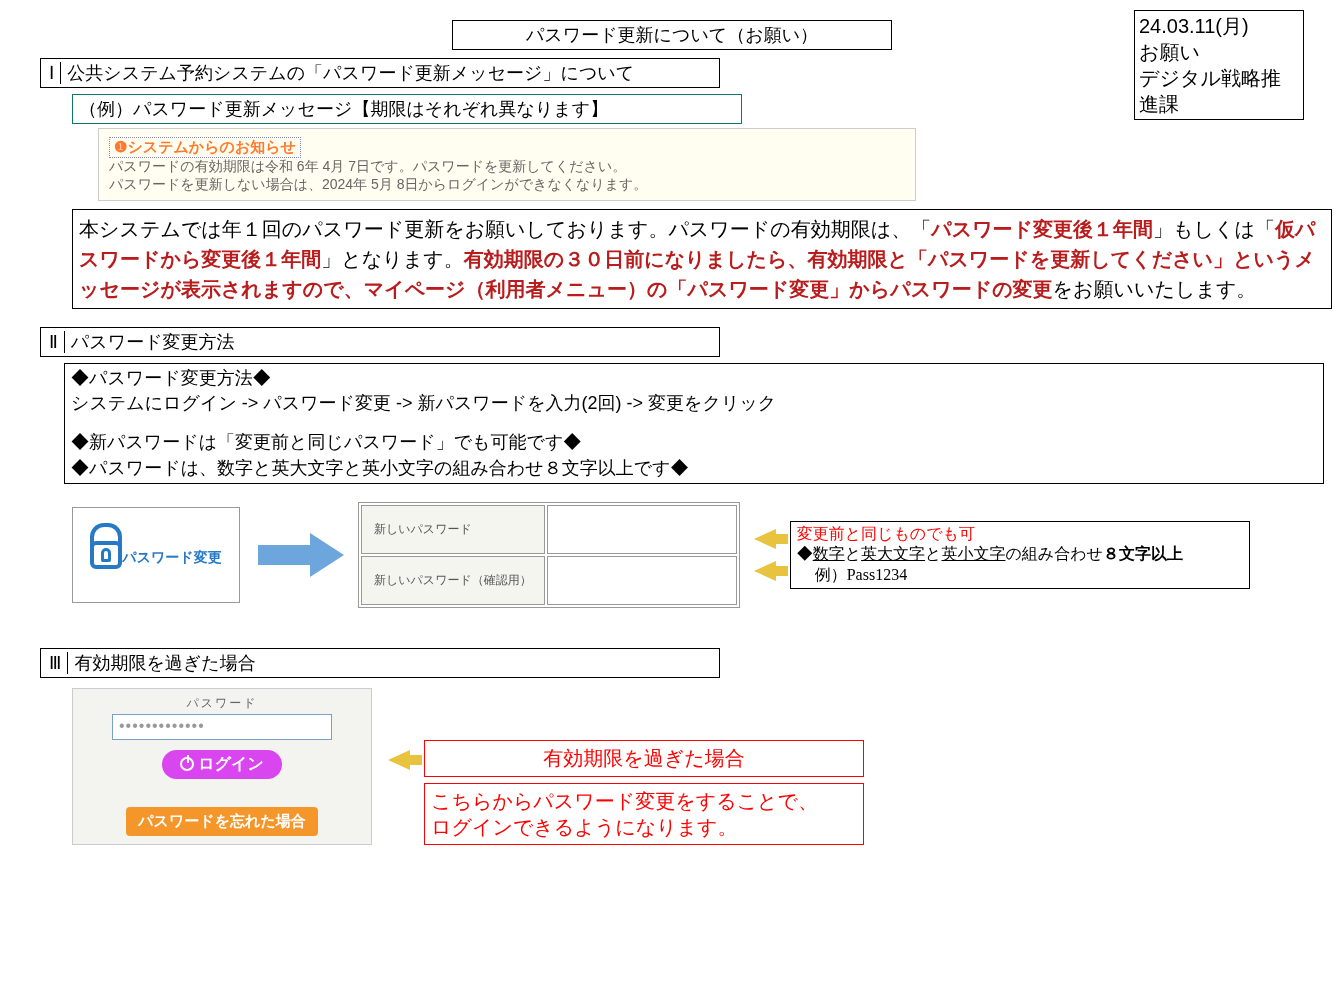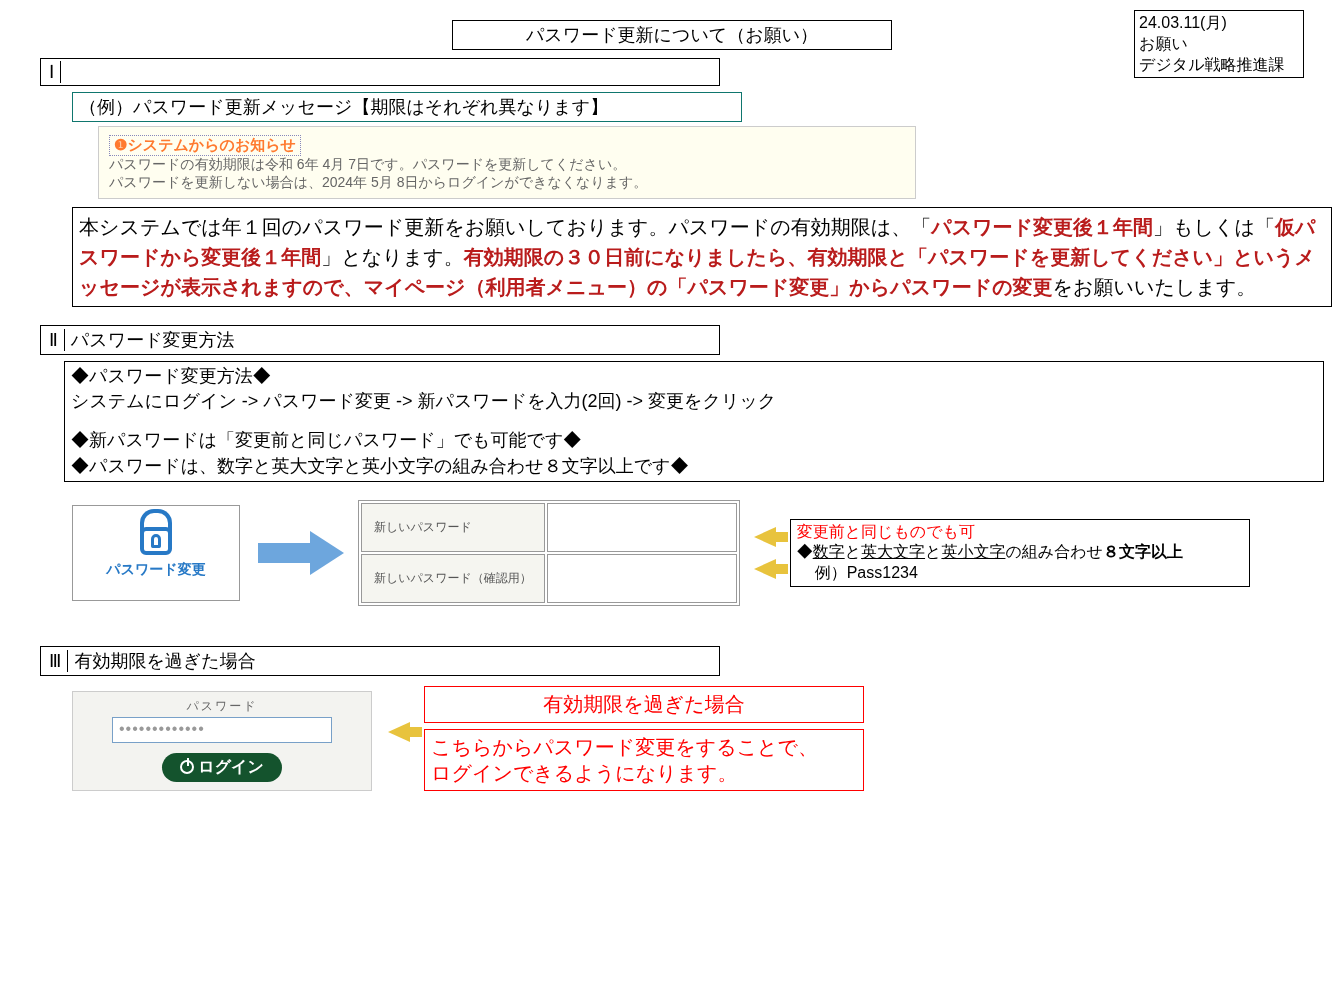--- a/index.html
+++ b/index.html
@@ -1,49 +1,49 @@
 <!DOCTYPE html>
 <html><head>
 <meta charset="utf-8">
 <style>
   * { box-sizing: border-box; margin: 0; padding: 0; }
   body { font-family: "Meiryo", "MS PGothic", sans-serif; font-size: 16px; background: #fff; color: #000; width: 1344px; padding: 8px 40px; }
-  .meta-box { position: absolute; top: 10px; right: 40px; border: 1px solid #000; padding: 2px 4px; font-size: 16px; line-height: 1.3; width: 170px; }
+  .meta-box { position: absolute; top: 10px; right: 40px; border: 1px solid #000; padding: 2px 4px; font-size: 20px; line-height: 1.3; width: 170px; }
   .title-box { border: 1px solid #000; width: 440px; margin: 12px auto 6px; text-align: center; padding: 2px 0; font-size: 18px; }
   .sect-head { border: 1px solid #000; width: 680px; padding: 2px 6px; margin: 8px 0 6px 0; font-size: 18px; display: flex; align-items: center; }
   .num-box { border-right: 1px solid #000; padding: 0 6px 0 2px; margin-right: 6px; }
   .sub-head { border: 1px solid #0f766e; width: 670px; margin: 0 0 4px 32px; padding: 2px 6px; font-size: 18px; }
   .sys-notice { border: 1px solid #ccc; background: #fffef0; width: 818px; margin: 4px 0 4px 58px; padding: 8px 10px 6px; font-size: 14px; color: #666; }
   .sys-notice .hdr { color: #ff7a2f; font-weight: bold; font-size: 15px; border: 1px dotted #88b; display: inline-block; padding: 0 4px; }
   .big-box { border: 1px solid #000; width: 1260px; margin: 8px 0 0 32px; padding: 4px 6px; font-size: 20px; line-height: 1.5; }
   .red { color: #b91c1c; font-weight: bold; }
   .info-box { border: 1px solid #000; width: 1260px; margin: 4px 0 0 24px; padding: 2px 6px; font-size: 18px; line-height: 1.4; }
   .row3 { display: flex; align-items: center; gap: 14px; margin: 18px 0 0 32px; }
-  .pw-card { border: 1px solid #999; width: 168px; height: 96px; display: flex; flex-direction: column; align-items: center; justify-content: center; }
+  .pw-card { border: 1px solid #999; width: 168px; height: 96px; display: flex; align-items: center; justify-content: center; }
   .lock { width: 32px; height: 28px; border: 4px solid #2779c6; border-radius: 6px; position: relative; display: flex; align-items: center; justify-content: center; }
   .lock::before { content: ""; position: absolute; top: -22px; width: 24px; height: 24px; border: 4px solid #2779c6; border-bottom: none; border-radius: 14px 14px 0 0; }
   .keyhole { width: 10px; height: 14px; border: 3px solid #2779c6; border-radius: 6px 6px 2px 2px; }
   .pw-card .lbl { color: #2779c6; font-weight: bold; margin-top: 6px; font-size: 14px; }
   .arrow-rt { width: 0; height: 0; border-left: 34px solid #6da6dd; border-top: 22px solid transparent; border-bottom: 22px solid transparent; position: relative; }
   .arrow-rt::before { content: ""; position: absolute; left: -86px; top: -10px; width: 52px; height: 20px; background: #6da6dd; }
   .arrow-wrap { width: 90px; display: flex; justify-content: flex-end; }
   .grid2 { border: 1px solid #999; }
   .grid2 td { border: 1px solid #999; padding: 15px 12px; font-size: 12px; color: #555; background: #f5f5f0; }
   .grid2 td.inp { background: #fff; width: 190px; }
-  .note-box { border: 1px solid #000; padding: 2px 6px; font-size: 16px; line-height: 1.3; width: 460px; }
+  .note-box { border: 1px solid #000; padding: 2px 6px; font-size: 16px; line-height: 1.3; width: 460px; font-family: Liberation Serif, serif; }
   .note-box .r { color: #f00; }
   .note-box .u { text-decoration: underline; }
   .arrow-lf { width: 0; height: 0; border-right: 22px solid #e8c33d; border-top: 10px solid transparent; border-bottom: 10px solid transparent; position: relative; }
   .arrow-lf::before { content: ""; position: absolute; left: 22px; top: -5px; width: 12px; height: 10px; background: #e8c33d; }
   .col-arrows { display: flex; flex-direction: column; gap: 12px; }
   .sect3 { display: flex; align-items: flex-end; gap: 14px; margin: 10px 0 0 32px; }
   .login-panel { border: 1px solid #ccc; background: #f3f3f0; width: 300px; padding: 6px 10px 8px; text-align: center; }
   .login-panel .lbl { font-size: 12px; color: #666; letter-spacing: 2px; }
   .login-panel .inp { border: 1px solid #78a0c8; background: #fff; width: 220px; height: 26px; padding: 2px 6px; margin: 2px auto 10px; color: #999; text-align: left; font-size: 16px; letter-spacing: 1px; }
-  .btn-login { background: #14532d; color: #fff; font-weight: bold; font-size: 16px; padding: 4px 18px; border: none; border-radius: 16px; display: inline-flex; gap: 4px; align-items: center; }
+  .btn-login { background: #d946ef; color: #fff; font-weight: bold; font-size: 16px; padding: 4px 18px; border: none; border-radius: 16px; display: inline-flex; gap: 4px; align-items: center; }
   .btn-forgot { background: #f5962a; color: #fff; font-weight: bold; font-size: 15px; padding: 5px 12px; border: none; border-radius: 4px; margin-top: 28px; }
   .col2 { display: flex; flex-direction: column; gap: 6px; }
   .ttl-bx { border: 1px solid #f00; color: #f00; width: 440px; text-align: center; font-size: 20px; padding: 4px 0; }
   .txt-bx { border: 1px solid #f00; color: #f00; width: 440px; font-size: 20px; padding: 4px 6px; line-height: 1.3; }
   .power { display: inline-block; width: 14px; height: 14px; border: 2px solid #fff; border-radius: 50%; position: relative; }
   .power::after { content: ""; position: absolute; top: -4px; left: 5px; width: 2px; height: 8px; background: #fff; }
   .alf { align-self: center; margin-left: 2px; }
 </style>
 </head>
 <body>
@@ -51,20 +51,21 @@
 <div class="meta-box">
   <div>24.03.11(月)</div>
   <div>お願い</div>
   <div>デジタル戦略推進課</div>
 </div>
 
 <div class="title-box">パスワード更新について（お願い）</div>
 
 <div class="sect-head">
   <span class="num-box">Ⅰ</span>
+  <span>公共システム予約システムの「パスワード更新メッセージ」について</span>
 </div>
 <div class="sub-head">（例）パスワード更新メッセージ【期限はそれぞれ異なります】</div>
 <div class="sys-notice">
   <div class="hdr">❶システムからのお知らせ</div>
   <div>パスワードの有効期限は令和 6年 4月 7日です。パスワードを更新してください。</div>
   <div>パスワードを更新しない場合は、2024年 5月 8日からログインができなくなります。</div>
 </div>
 <div class="big-box">
   <span>本システムでは年１回のパスワード更新をお願いしております。パスワードの有効期限は、「</span><span class="red">パスワード変更後１年間</span><span>」もしくは「</span><span class="red">仮パスワードから変更後１年間</span><span>」となります。</span><span class="red">有効期限の３０日前になりましたら、有効期限と「パスワードを更新してください」というメッセージが表示されますので、マイページ（利用者メニュー）の「パスワード変更」からパスワードの変更</span><span>をお願いいたします。</span>
 </div>
@@ -120,20 +121,21 @@
 </div>
 
 <div class="sect3">
   <div class="login-panel">
     <div class="lbl">パスワード</div>
     <div class="inp">•••••••••••••</div>
     <button class="btn-login">
         <span class="power"></span>
         <span>ログイン</span>
       </button>
+    <div><button class="btn-forgot">パスワードを忘れた場合</button></div>
   </div>
   <div class="arrow-lf alf" style="margin-bottom:12px"></div>
   <div class="col2">
     <div class="ttl-bx">有効期限を過ぎた場合</div>
     <div class="txt-bx">
       <span>こちらからパスワード変更をすることで、</span><br><span>ログインできるようになります。</span>
     </div>
   </div>
 </div>
 

